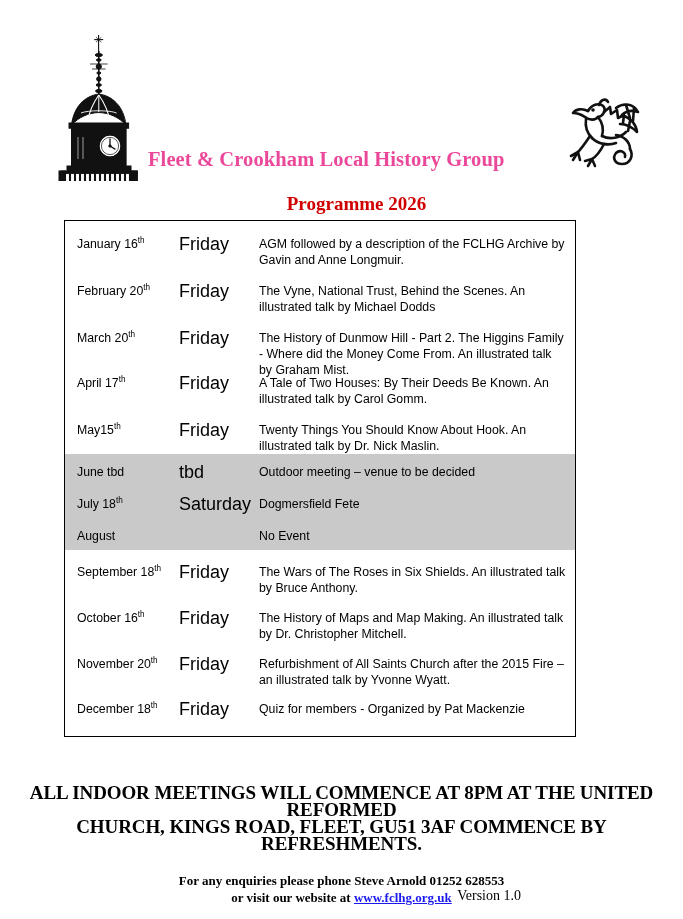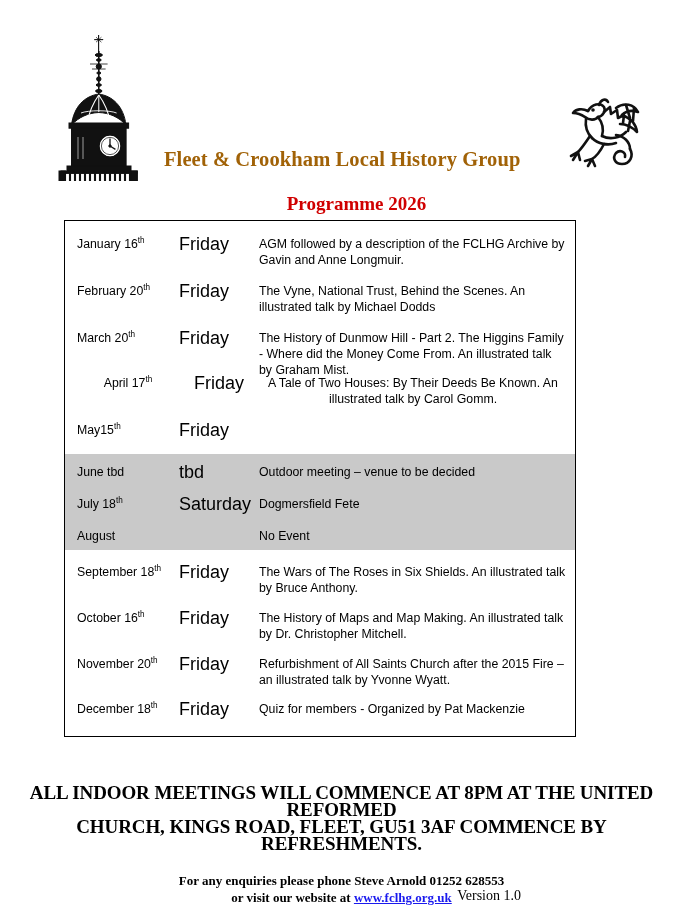--- a/index.html
+++ b/index.html
@@ -40,22 +40,21 @@
   #org-title {
     position: absolute;
     left: 148px;
     top: 148px;
     width: 410px;
     font-family: "Liberation Serif", serif;
     font-weight: bold;
     font-size: 20.5px;
     letter-spacing: 0.1px;
     white-space: nowrap;
-    color: #a16207;
-    margin-left: 16px;
+    color: #ec4899;
   }
   #programme-title {
     position: absolute;
     left: 0;
     top: 193px;
     width: 683px;
     text-align: center;
     font-family: "Liberation Serif", serif;
     font-weight: bold;
     font-size: 19px;
@@ -105,21 +104,21 @@
   }
   .cell-date sup, .cell-day sup {
     font-size: 8.2px;
     vertical-align: super;
     line-height: 0;
   }
   
   .h2 { height: 47px; padding-top: 15px; }
   .h3 { height: 47px; padding-top: 15px; }
   .h-mar { height: 48px; padding-top: 15px; }
-  .h-apr { height: 47px; padding-top: 12px; text-align: center; }
+  .h-apr { height: 47px; padding-top: 12px; }
   .h-may { height: 44px; padding-top: 12px; }
   .h-one { height: 32px; padding-top: 10px; }
   .h-sep { height: 46px; padding-top: 14px; justify-content: center; }
   .h-dec { height: 48px; padding-top: 13px; }
 
   
   #footer-block {
     position: absolute;
     left: 0;
     top: 784px;
@@ -282,20 +281,21 @@
       <div class="cell-desc">The History of Dunmow Hill - Part 2. The Higgins Family - Where did the Money Come From. An illustrated talk by Graham Mist.</div>
     </div>
     <div class="prow h-apr">
       <div class="cell-date">April 17<sup>th</sup></div>
       <div class="cell-day">Friday</div>
       <div class="cell-desc">A Tale of Two Houses: By Their Deeds Be Known. An illustrated talk by Carol Gomm.</div>
     </div>
     <div class="prow h-may">
       <div class="cell-date">May15<sup>th</sup></div>
       <div class="cell-day">Friday</div>
+      <div class="cell-desc">Twenty Things You Should Know About Hook. An illustrated talk by Dr. Nick Maslin.</div>
     </div>
     <div class="prow h-one shaded">
       <div class="cell-date">June tbd</div>
       <div class="cell-day">tbd</div>
       <div class="cell-desc">Outdoor meeting – venue to be decided</div>
     </div>
     <div class="prow h-one shaded">
       <div class="cell-date">July 18<sup>th</sup></div>
       <div class="cell-day">Saturday</div>
       <div class="cell-desc">Dogmersfield Fete</div>

